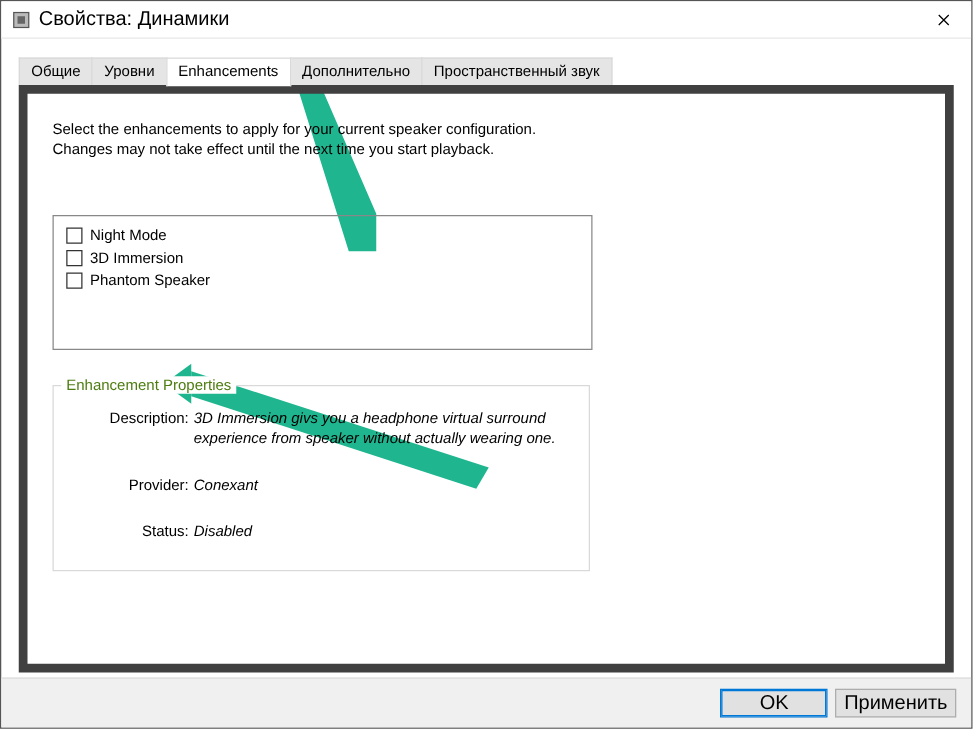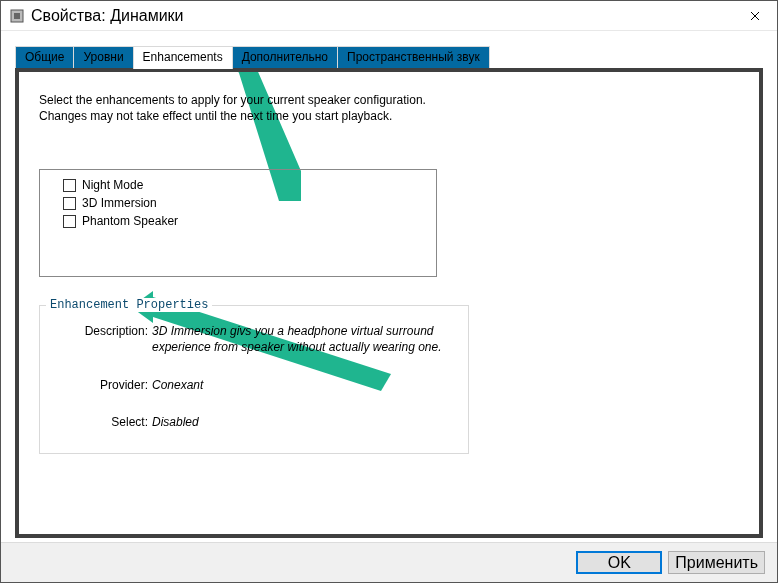--- a/index.html
+++ b/index.html
@@ -67,43 +67,43 @@
     position: relative;
   }
   .tab.active {
     background: #fff;
     border-color: #d9d9d9;
     padding-bottom: 5px;
     margin-bottom: -1px;
     z-index: 3;
   }
   .tab:not(.active) {
-    background: #0369a1;
+    background: #e5e5e5;
   }
 
   .tabpanel {
-    border: 4px solid #404040;
+    border: 7px solid #404040;
     padding: 20px 20px 20px 20px;
     position: relative;
     z-index: 1;
     height: 470px;
   }
 
   .intro {
     color: #000;
     line-height: 1.35;
     max-width: 420px;
     margin-bottom: 45px;
   }
 
   .enhance-list {
     border: 1px solid #888;
-    width: 398px;
+    width: 432px;
     height: 108px;
-    padding: 8px 23px;
+    padding: 8px 10px;
   }
   .checkrow {
     display: flex;
     align-items: center;
     margin-bottom: 4px;
     cursor: pointer;
   }
   .checkrow .box {
     width: 13px; height: 13px;
     border: 1px solid #333;
@@ -117,22 +117,21 @@
     padding: 18px 12px 22px 12px;
     position: relative;
     width: 430px;
   }
   .fieldset .legend {
     position: absolute;
     top: -8px;
     left: 6px;
     background: #fff;
     padding: 0 4px;
-    color: #0c4a6e;
-    font-family: Liberation Mono, monospace;
+    color: #4d7c0f;
   }
   .kv {
     display: flex;
     margin-bottom: 22px;
     justify-content: flex-end;
   }
   .kv:last-child { margin-bottom: 0; }
   .kv .k {
     width: 100px;
     text-align: right;
@@ -230,21 +229,21 @@
       <span class="legend">Enhancement Properties</span>
       <div class="kv">
         <div class="k">Description:</div>
         <div class="v">3D Immersion givs you a headphone virtual surround experience from speaker without actually wearing one.</div>
       </div>
       <div class="kv">
         <div class="k">Provider:</div>
         <div class="v">Conexant</div>
       </div>
       <div class="kv" style="margin-bottom:0">
-        <div class="k">Select:</div>
+        <div class="k">Status:</div>
         <div class="v">Disabled</div>
       </div>
     </div>
 
   </div>
 
   <svg class="arrow" style="left:200px; top:20px;" width="110" height="160">
     <defs>
     </defs>
     <polygon points="30,10 48,0 48,20" fill="#1fb58f"></polygon>

